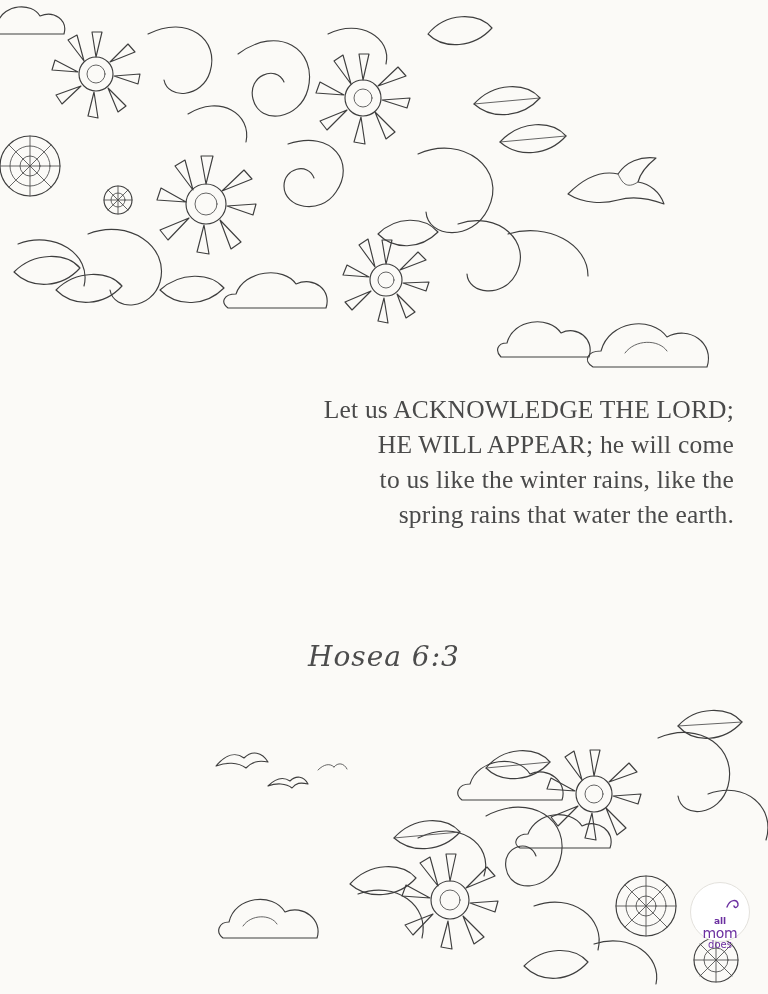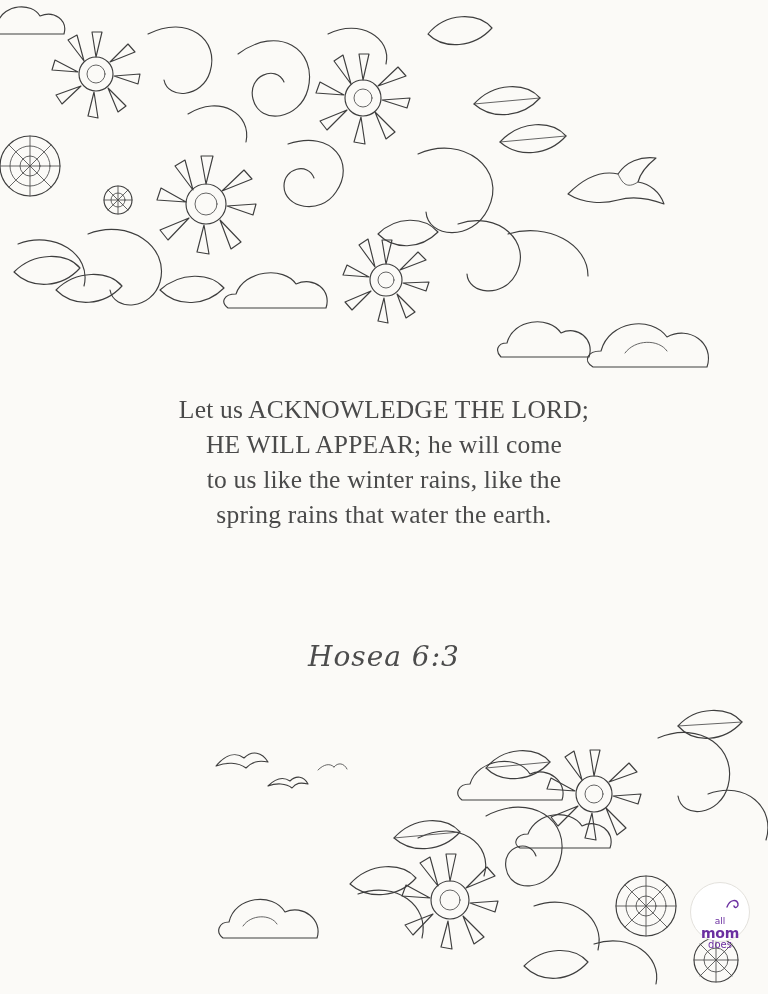--- a/index.html
+++ b/index.html
@@ -63,21 +63,21 @@
     height: 70px;
   }
 
   
   .verse {
     position: absolute;
     top: 392px;
     left: 50%;
     transform: translateX(-50%);
     width: 700px;
-    text-align: center;
+    text-align: right;
   }
   .verse-line {
     font-family: "Liberation Serif", serif;
     font-size: 25.5px;
     line-height: 35px;
     color: #4a4a4a;
     letter-spacing: 0.2px;
     white-space: nowrap;
   }
 
@@ -108,28 +108,28 @@
     display: flex;
     flex-direction: column;
     align-items: center;
     justify-content: center;
     line-height: 1;
   }
   .logo .l1 {
     font-family: "DejaVu Sans", sans-serif;
     font-size: 9px;
     color: #6b2fa0;
-    font-weight: normal;
+    font-weight: bold;
     margin-top: 43px;
   }
   .logo .l2 {
     font-family: "DejaVu Sans", sans-serif;
     font-size: 14px;
     color: #6b2fa0;
-    font-weight: bold;
+    font-weight: normal;
     letter-spacing: -0.3px;
   }
   .logo .l3 {
     font-family: "DejaVu Sans", sans-serif;
     font-size: 10px;
     color: #6b2fa0;
   }
   .logo .swirl {
     position: absolute;
     right: 9px;

